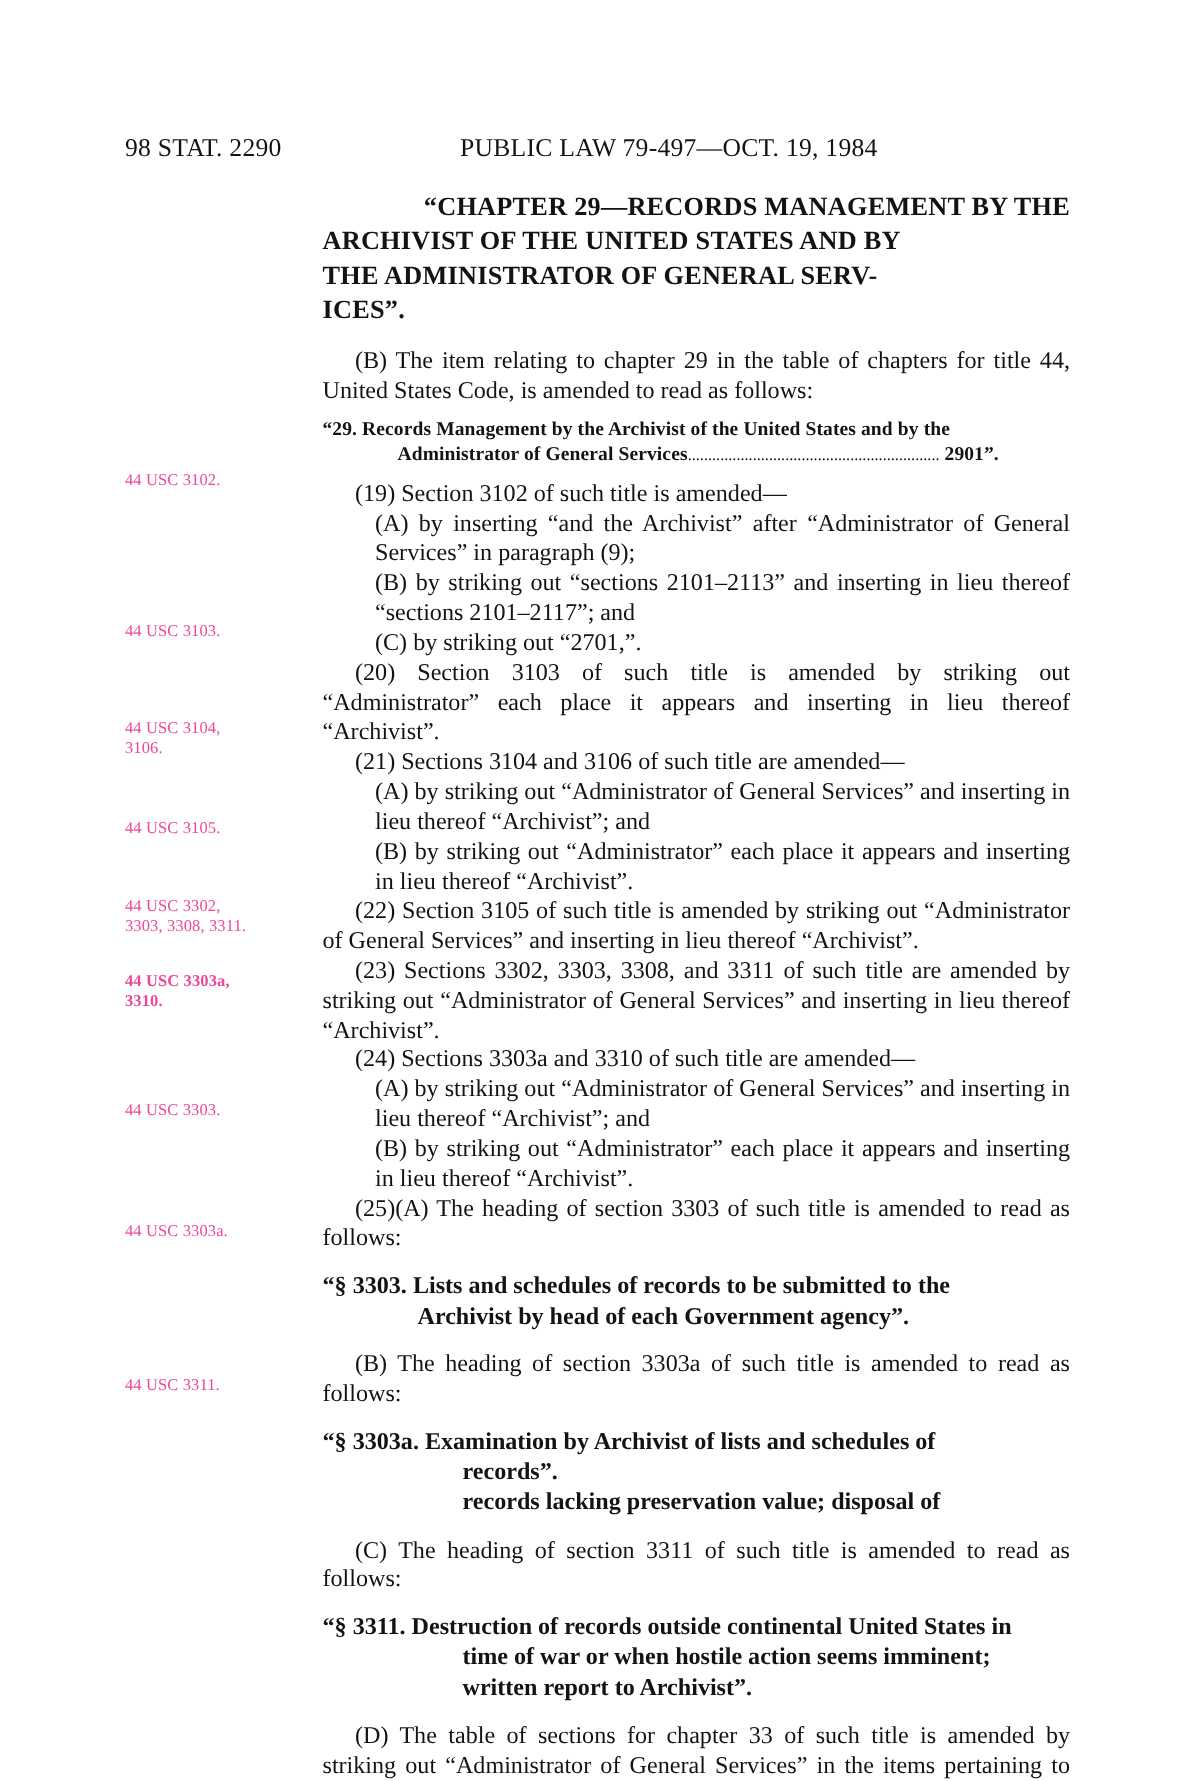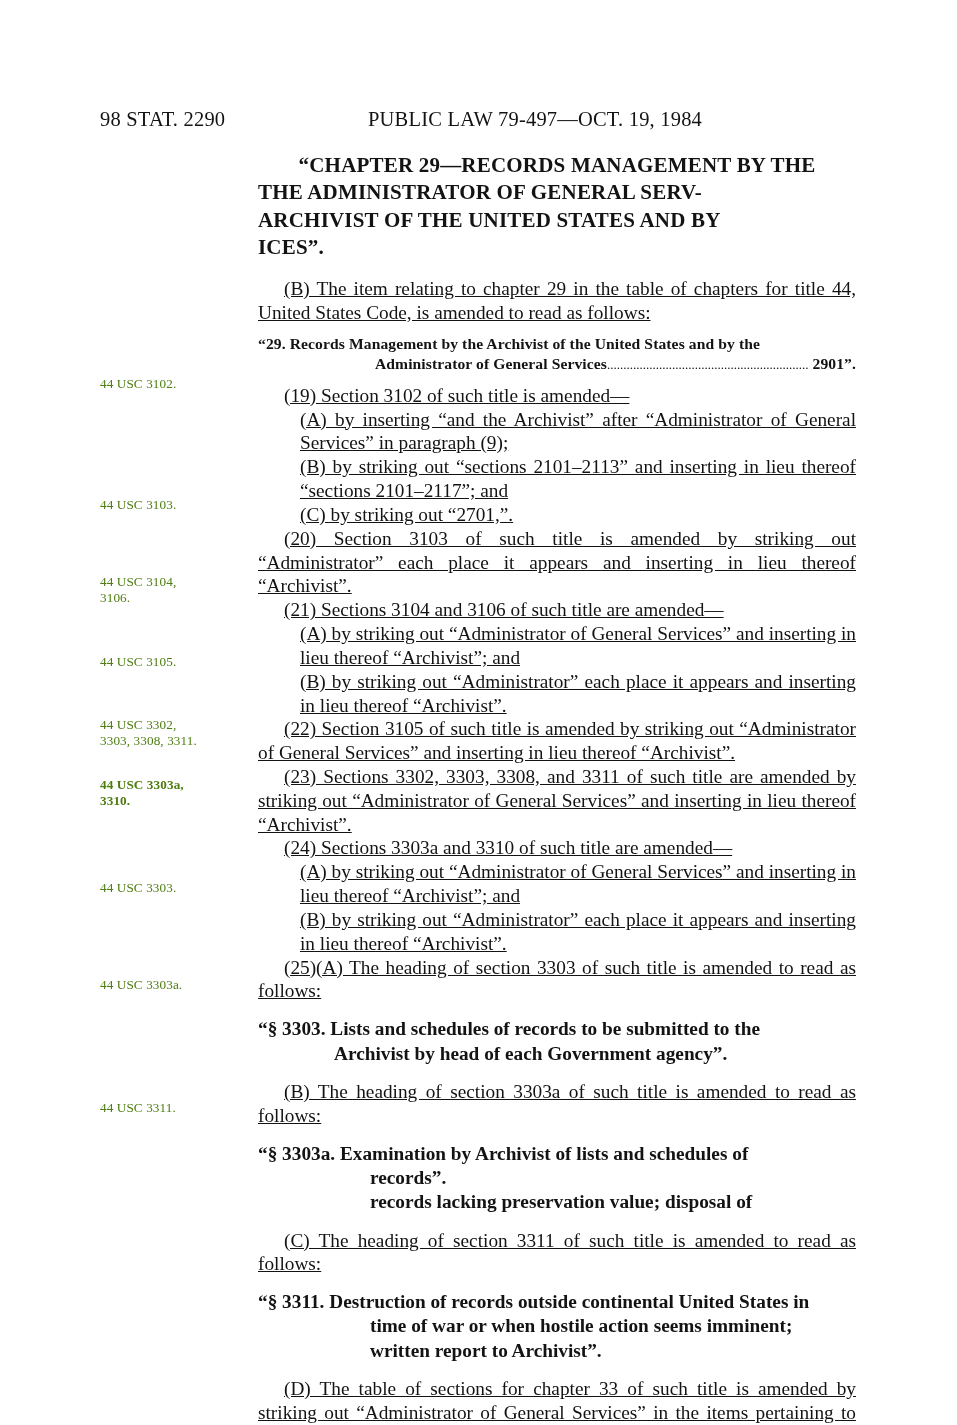--- a/index.html
+++ b/index.html
@@ -60,21 +60,21 @@
     position: absolute;
     left: 258px;
     width: 598px;
   }
   .note {
     position: absolute;
     font-size: 13.2px;
     font-family: "Liberation Serif", serif;
     line-height: 1.22;
     letter-spacing: 0.1px;
-    color: #4d7c0f;
+    color: #ec4899;
     white-space: pre-line;
   }
   
   .chapter-title {
     font-size: 21px;
     font-weight: bold;
     line-height: 1.30;
     text-align: justify;
     letter-spacing: 0.2px;
     margin: 0 0 16px 0;
@@ -82,41 +82,39 @@
   .chapter-title .lastline {
     text-align: left;
   }
   p.body {
     font-size: 19.3px;
     line-height: 1.235;
     text-align: justify;
     margin: 0 0 0 0;
     letter-spacing: 0.0px;
     text-justify: inter-word;
-    text-decoration: underline;
   }
   p.body.indent {
     text-indent: 26px;
   }
   p.hang1 {
     padding-left: 42px;
   }
   .toc-item {
     font-size: 15.6px;
     font-weight: bold;
     line-height: 1.28;
     margin: 9px 0 10px 0;
     letter-spacing: 0.1px;
   }
   .toc-item .l1 { display: block; }
   .toc-item .l2 {
     display: block;
     padding-left: 60px;
     white-space: nowrap;
-    text-align: right;
   }
   .dots {
     letter-spacing: 0px;
     font-weight: normal;
     font-size: 13px;
   }
   .heading-quote {
     font-size: 19.3px;
     font-weight: bold;
     line-height: 1.26;
@@ -156,28 +154,28 @@
       <div class="note" style="top:625px;left:0;font-weight:bold;">44 USC 3303a,
 3310.</div>
       <div class="note" style="top:728px;left:0;">44 USC 3303.</div>
       <div class="note" style="top:825px;left:0;">44 USC 3303a.</div>
       <div class="note" style="top:948px;left:0;">44 USC 3311.</div>
     </div>
 
     <div class="main-col">
 
       <div class="chapter-title">
-        <div style="display:flex;justify-content:center;">
+        <div style="display:flex;justify-content:flex-end;">
           <span>“CHAPTER 29—RECORDS MANAGEMENT BY THE</span>
+        </div>
+        <div style="display:block;text-align:justify;">
+          <span>ARCHIVIST OF THE UNITED STATES AND BY</span>
         </div>
         <div style="display:flex;justify-content:space-between;">
           <span>THE ADMINISTRATOR OF GENERAL SERV-</span>
-        </div>
-        <div style="display:block;text-align:justify;">
-          <span>ARCHIVIST OF THE UNITED STATES AND BY</span>
         </div>
         <div class="lastline">
           <span>ICES”.</span>
         </div>
       </div>
 
       <p class="body indent">(B) The item relating to chapter 29 in the table of chapters for title 44, United States Code, is amended to read as follows:</p>
 
       <div class="toc-item">
         <span class="l1">“29. Records Management by the Archivist of the United States and by the</span>

